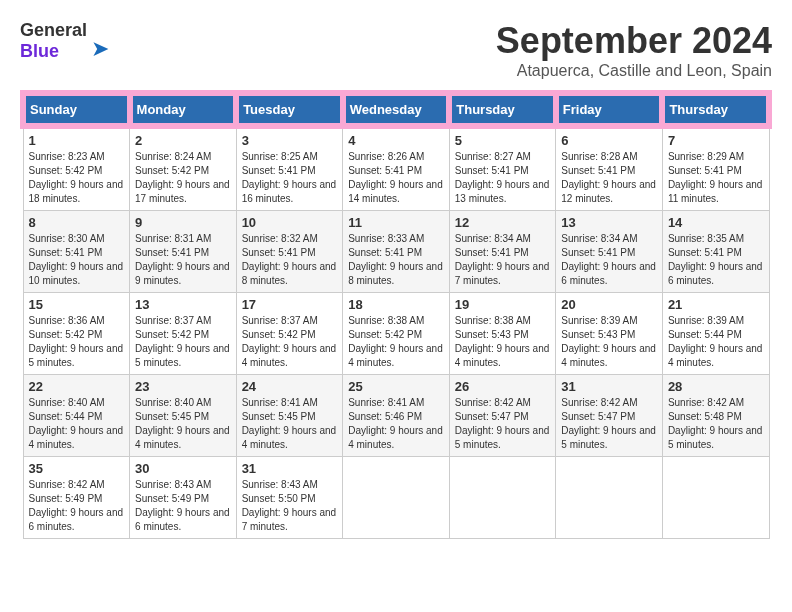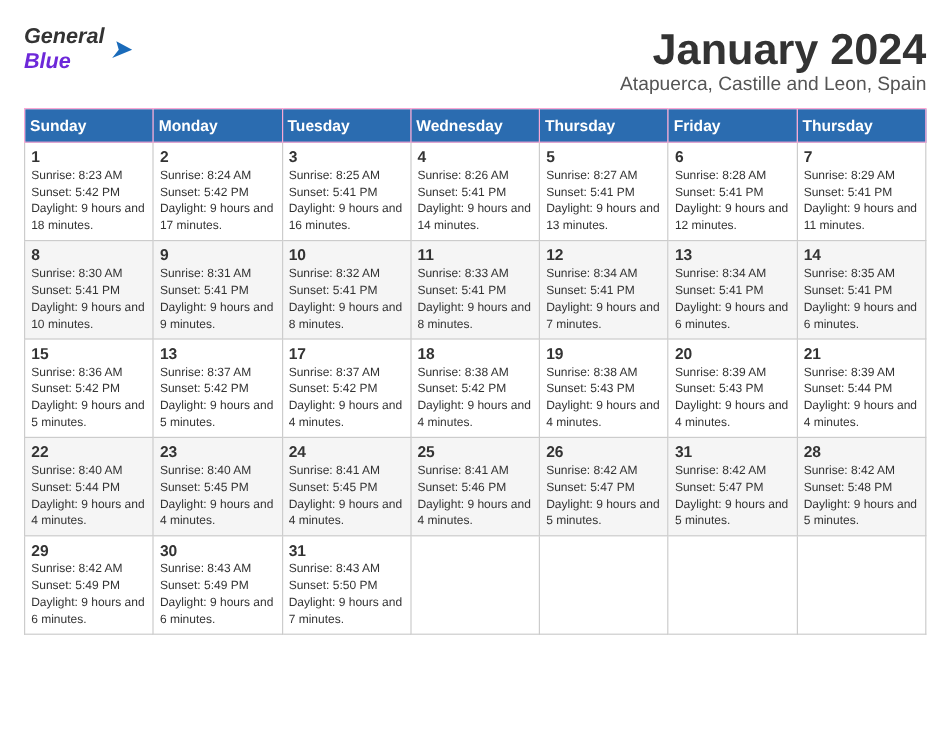--- a/index.html
+++ b/index.html
@@ -11,23 +11,22 @@
       padding: 20px;
     }
     .header-area {
       display: flex;
       justify-content: space-between;
       align-items: flex-start;
       margin-bottom: 10px;
     }
     .logo {
       display: flex;
-      align-items: center;
+      align-items: flex-end;
       gap: 4px;
-      font-style: italic;
     }
     .logo-text-general {
       font-size: 18px;
       font-weight: bold;
       color: #333;
     }
     .logo-text-blue {
       font-size: 18px;
       font-weight: bold;
       color: #6d28d9;
@@ -53,21 +52,21 @@
       border-collapse: collapse;
       font-size: 11px;
     }
     .calendar th {
       background-color: #2b6cb0;
       color: #fff;
       padding: 6px 4px;
       text-align: left;
       font-size: 13px;
       font-weight: bold;
-      border: 1px solid #f9a8d4;
+      border: 6px solid #f9a8d4;
     }
     .calendar td {
       vertical-align: top;
       padding: 4px 5px;
       border: 1px solid #ccc;
       background: #fff;
       width: calc(100% / 7);
       min-height: 80px;
     }
     .calendar tr:nth-child(even) td {
@@ -94,21 +93,21 @@
 
 <div class="header-area">
   <div class="logo">
     <div>
       <span class="logo-text-general">General</span><br>
       <span class="logo-text-blue">Blue</span>
     </div>
     <span class="logo-bird">➤</span>
   </div>
   <div class="title-area">
-    <div class="month-title">January 2024</div>
+    <div class="month-title">September 2024</div>
     <div class="location-title">Atapuerca, Castille and Leon, Spain</div>
   </div>
 </div>
 
 <table class="calendar">
   <thead>
     <tr>
     <th>Sunday</th>
         <th>Monday</th>
         <th>Tuesday</th>
@@ -234,21 +233,21 @@
           <span class="day-number">31</span>
           <div class="day-info">Sunrise: 8:42 AM<br>Sunset: 5:47 PM<br>Daylight: 9 hours and 5 minutes.</div>
         </td>
         <td>
           <span class="day-number">28</span>
           <div class="day-info">Sunrise: 8:42 AM<br>Sunset: 5:48 PM<br>Daylight: 9 hours and 5 minutes.</div>
         </td>
       </tr>
       <tr>
         <td>
-          <span class="day-number">29</span>
+          <span class="day-number">35</span>
           <div class="day-info">Sunrise: 8:42 AM<br>Sunset: 5:49 PM<br>Daylight: 9 hours and 6 minutes.</div>
         </td>
         <td>
           <span class="day-number">30</span>
           <div class="day-info">Sunrise: 8:43 AM<br>Sunset: 5:49 PM<br>Daylight: 9 hours and 6 minutes.</div>
         </td>
         <td>
           <span class="day-number">31</span>
           <div class="day-info">Sunrise: 8:43 AM<br>Sunset: 5:50 PM<br>Daylight: 9 hours and 7 minutes.</div>
         </td>

